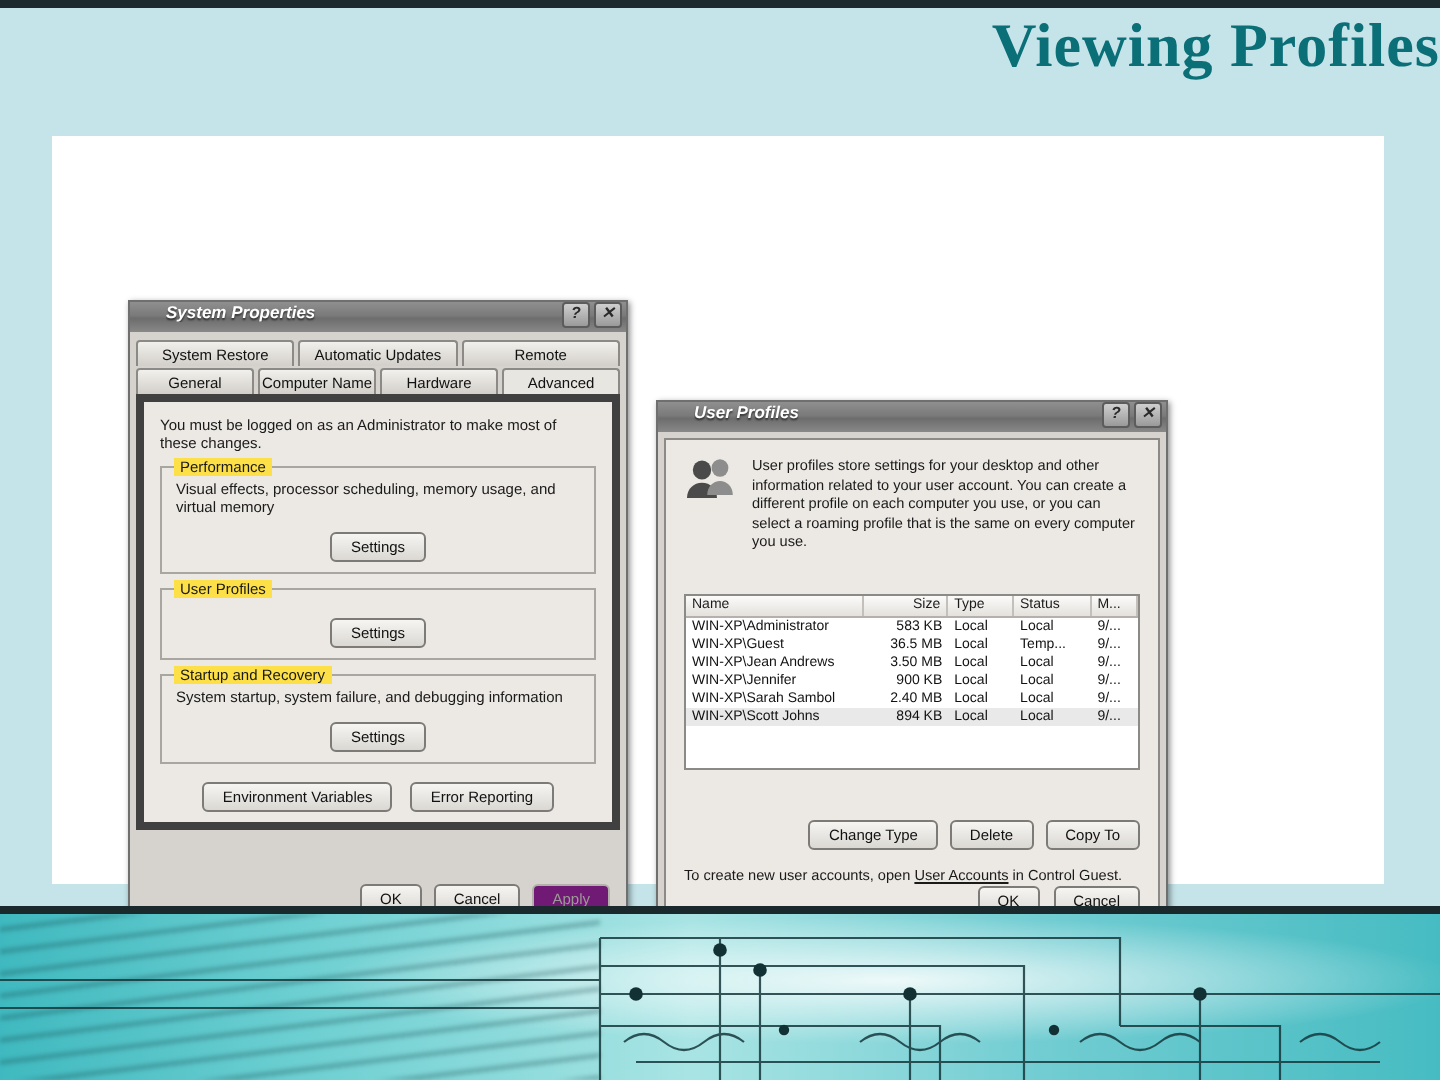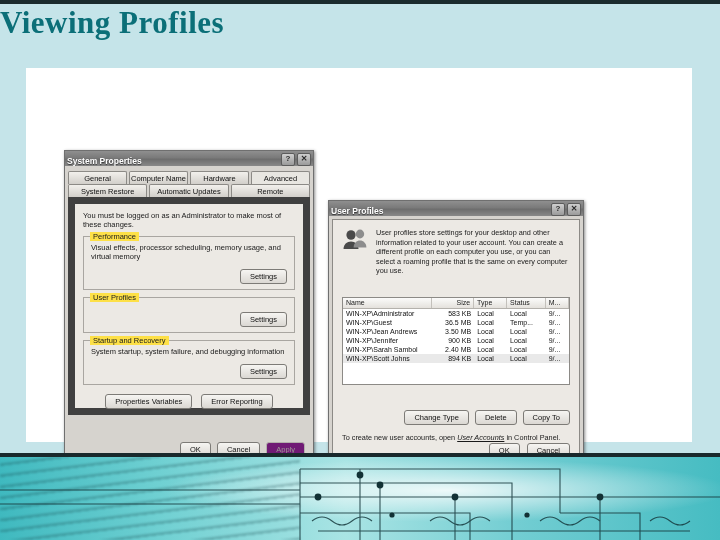--- a/index.html
+++ b/index.html
@@ -8,21 +8,21 @@
     background:#c5e4e9;
     font-family:"Liberation Sans",sans-serif;
     position:relative;
   }
   .slide{position:absolute;inset:0;background:#c5e4e9;}
   .top-rule{position:absolute;left:0;top:0;width:720px;height:4px;background:#1b2b2e;}
   .mid-rule{position:absolute;left:0;top:453px;width:720px;height:4px;background:#19292c;}
 
   
   .title{
-    position:absolute;left:0;top:5px;width:720px;text-align:left;
+    position:absolute;left:0;top:5px;width:720px;text-align:right;
     font-family:"Liberation Serif",serif;
     font-weight:bold;font-size:31px;color:#0b6f78;
     letter-spacing:.5px;
   }
 
   
   .panel{
     position:absolute;left:26px;top:68px;width:666px;height:374px;
     background:#ffffff;
   }
@@ -37,23 +37,24 @@
   }
   .footer .streaks{position:absolute;left:0;top:0;width:300px;height:83px;
     background:repeating-linear-gradient(-7deg,rgba(20,70,75,.30) 0px,rgba(20,70,75,.30) 2px,rgba(255,255,255,0) 3px,rgba(255,255,255,0) 11px);
     filter:blur(1px);}
   .footer svg{position:absolute;left:0;top:0;}
 
   
   .win{position:absolute;background:#d6d3ce;border:1px solid #6f6f6f;
        box-shadow:1px 1px 3px rgba(0,0,0,.45);}
   .win .tbar{
-    height:15px;display:flex;align-items:flex-end;
+    height:15px;display:flex;align-items:flex-start;
     background:linear-gradient(180deg,#8f8f8f 0%,#7a7a7a 45%,#6d6d6d 55%,#888 100%);
-    padding:0 2px 0 2px;
+    padding:0 2px 0 18px;
+    font-style:italic;
   }
   .win .tbar .ttl{
     flex:1;color:#fff;font-size:8.5px;font-weight:bold;
     text-shadow:0 1px 1px rgba(0,0,0,.6);white-space:nowrap;overflow:hidden;
   }
   .tbtn{
     width:12px;height:11px;margin-left:2px;
     background:linear-gradient(180deg,#cfcfcf,#9a9a9a);
     border:1px solid #5c5c5c;border-radius:2px;
     font-size:8px;line-height:9px;text-align:center;color:#2a2a2a;
@@ -65,34 +66,34 @@
   .tabstrip{padding:4px 3px 0 3px;}
   .tabrow{display:flex;gap:2px;}
   .tab{
     flex:1;text-align:center;font-size:7.5px;color:#111;
     background:linear-gradient(180deg,#f2f0ec,#d2cfca);
     border:1px solid #8c8a86;border-bottom:none;
     border-radius:2px 2px 0 0;padding:2px 0 1px;white-space:nowrap;
   }
   .tab.sel{background:#e8e6e1;font-weight:normal;}
   .body{
-    margin:0 3px 3px 3px;background:#ece9e4;border:7px solid #404040;
+    margin:0 3px 3px 3px;background:#ece9e4;border:4px solid #404040;
     height:218px;padding:7px 8px 0 8px;position:relative;box-sizing:border-box;
   }
   .note{font-size:7.5px;color:#1a1a1a;margin-bottom:7px;}
   .group{
     border:1px solid #a9a6a1;margin-bottom:7px;padding:6px 7px 5px 7px;
     position:relative;
   }
   .group > .lgd{
     position:absolute;top:-5px;left:6px;background:#fde047;
     padding:0 3px;font-size:7.5px;color:#1a1a1a;
   }
   .group .gtxt{font-size:7.5px;color:#1a1a1a;}
-  .btnrow{display:flex;justify-content:flex-end;margin-top:8px;}
+  .btnrow{display:flex;justify-content:center;margin-top:8px;}
   .btn{
     font-size:7.5px;color:#111;background:linear-gradient(180deg,#f6f5f2,#dbd8d3);
     border:1px solid #7d7b77;border-radius:3px;padding:2px 9px;white-space:nowrap;
   }
   .btn.dis{color:#9c9a96;background:#701a75;border-color:#b3b0ac;}
   .dlgbtns{display:flex;justify-content:center;gap:9px;margin-top:9px;}
   .dlgfoot{
     position:absolute;left:0;right:0;bottom:4px;
     display:flex;justify-content:flex-end;gap:6px;padding-right:8px;
   }
@@ -119,21 +120,21 @@
   .lv-row{display:flex;}
   .lv-row.sel{background:#e9e9e9;}
   .lv-row div{padding:1px 3px;white-space:nowrap;box-sizing:border-box;overflow:hidden;}
   .c-name{width:92px;}
   .c-size{width:44px;text-align:right;}
   .c-type{width:34px;}
   .c-status{width:40px;}
   .c-mod{width:24px;}
   .up-btns{display:flex;justify-content:flex-end;gap:6px;margin-top:25px;}
   .up-note{font-size:7.3px;color:#1a1a1a;margin-top:8px;}
-  .up-note a{color:#1a1a1a;text-decoration:underline;font-style:italic;}
+  .up-note a{color:#1a1a1a;text-decoration:underline;}
   .up-foot{position:absolute;left:0;right:0;bottom:6px;
            display:flex;justify-content:flex-end;gap:7px;padding-right:9px;}
 
   
   .caption{
     position:absolute;left:45px;top:416px;width:640px;
     font-size:12.5px;color:#111;white-space:nowrap;
   }
   .caption b{font-weight:bold;margin-right:14px;}
 </style>
@@ -149,31 +150,31 @@
   <div class="panel">
 
     <div class="win" id="sysprops">
       <div class="tbar">
         <div class="ttl">System Properties</div>
         <div class="tbtn">?</div>
         <div class="tbtn">✕</div>
       </div>
 
       <div class="tabstrip">
+        <div class="tabrow">
+          <div class="tab">System Restore</div>
+          <div class="tab">Automatic Updates</div>
+          <div class="tab">Remote</div>
+        </div>
         <div class="tabrow" style="margin-top:1px;">
           <div class="tab">General</div>
           <div class="tab">Computer Name</div>
           <div class="tab">Hardware</div>
           <div class="tab sel">Advanced</div>
         </div>
-        <div class="tabrow">
-          <div class="tab">System Restore</div>
-          <div class="tab">Automatic Updates</div>
-          <div class="tab">Remote</div>
-        </div>
       </div>
 
       <div class="body">
         <div class="note">You must be logged on as an Administrator to make most of these changes.</div>
 
         <div class="group">
           <div class="lgd">Performance</div>
           <div class="gtxt">Visual effects, processor scheduling, memory usage, and virtual memory</div>
           <div class="btnrow">
             <div class="btn">Settings</div>
@@ -189,21 +190,21 @@
 
         <div class="group">
           <div class="lgd">Startup and Recovery</div>
           <div class="gtxt">System startup, system failure, and debugging information</div>
           <div class="btnrow">
             <div class="btn">Settings</div>
           </div>
         </div>
 
         <div class="dlgbtns">
-          <div class="btn">Properties Variables</div>
+          <div class="btn">Environment Variables</div>
           <div class="btn">Error Reporting</div>
         </div>
       </div>
 
       <div class="dlgfoot">
         <div class="btn">OK</div>
         <div class="btn">Cancel</div>
         <div class="btn dis">Apply</div>
       </div>
     </div>
@@ -282,21 +283,21 @@
           </div>
         </div>
 
         <div class="up-btns">
           <div class="btn">Change Type</div>
           <div class="btn">Delete</div>
           <div class="btn">Copy To</div>
         </div>
 
         <div class="up-note">
-          <span>To create new user accounts, open </span><a href="#">User Accounts</a><span> in Control Panel.</span>
+          <span>To create new user accounts, open </span><a href="#">User Accounts</a><span> in Control Guest.</span>
         </div>
 
         <div class="up-foot">
           <div class="btn">OK</div>
           <div class="btn">Cancel</div>
         </div>
       </div>
     </div>
 
     <div class="caption">

